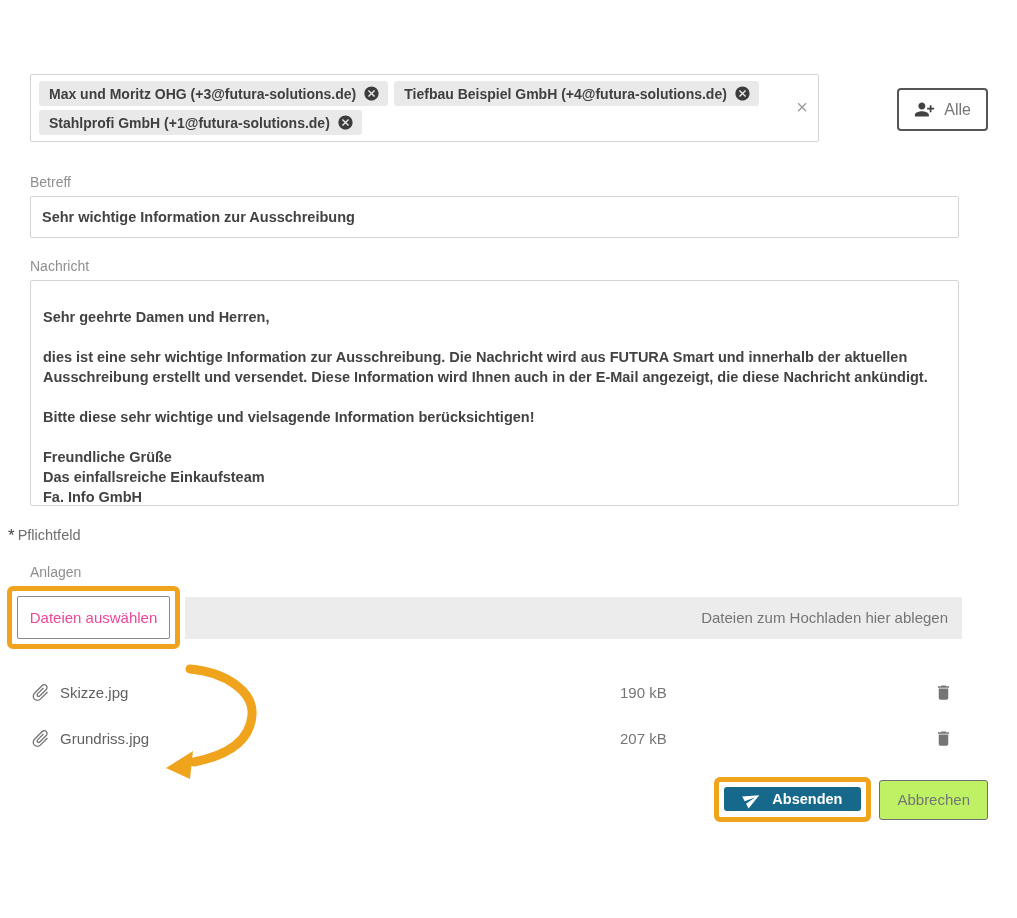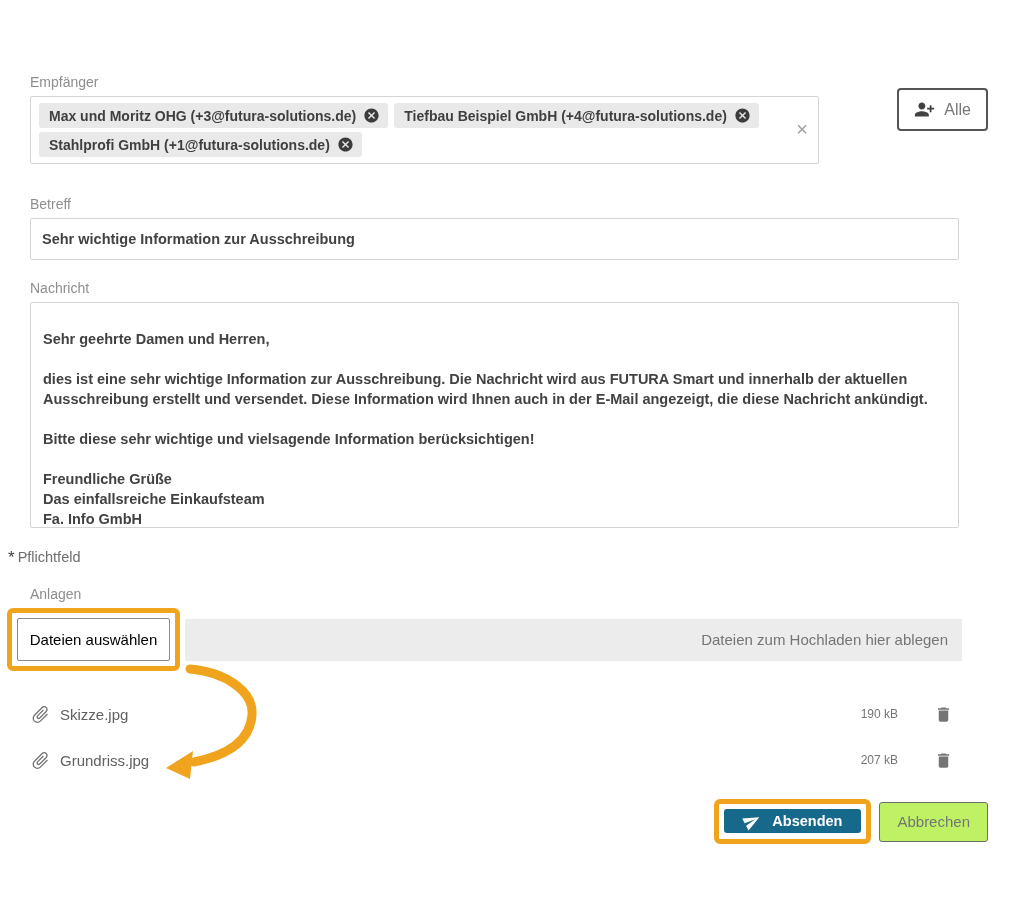--- a/index.html
+++ b/index.html
@@ -86,41 +86,41 @@
   .attachments-label { margin-top: 18px; }
   .upload-row { margin-top: 2px; display: flex; align-items: center; }
   .hl-box {
     border: 5px solid #f0a41e; border-radius: 6px;
     padding: 5px; background: #fff;
   }
   .hl-box.select-hl { margin-left: -23px; flex: none; }
   .select-files-btn {
     background: #fff; border: 1px solid #8a8a8a; border-radius: 2px;
     width: 153px; height: 43px;
-    font-family: inherit; font-size: 15px; color: #000000;
+    font-family: inherit; font-size: 15px; color: #ec4899;
     cursor: pointer;
   }
   .dropzone {
     flex: 1; height: 42px; margin-left: 5px; margin-right: 26px;
     background: #ececec;
     display: flex; align-items: center; justify-content: flex-end;
     padding-right: 14px;
     font-size: 15px; color: #757575;
   }
   
   .file-list { margin-top: 20px; }
   .file-row {
     display: grid;
     grid-template-columns: 30px 560px 1fr 90px;
     align-items: center;
     height: 46px;
   }
   .file-row .clip svg { width: 21px; height: 21px; fill: #757575; transform: rotate(45deg); display:block; }
   .file-name { font-size: 15px; color: #616161; }
-  .file-size { font-size: 12px; color: #757575; text-align: right; }
+  .file-size { font-size: 15px; color: #757575; }
   .trash-btn { background: none; border: none; cursor: pointer; justify-self: center; padding: 4px; }
   .trash-btn svg { width: 19px; height: 19px; fill: #757575; display: block; }
   
   .actions-row {
     margin-top: 16px;
     display: flex; justify-content: flex-end; align-items: center; gap: 8px;
   }
   .send-btn {
     display: inline-flex; align-items: center; gap: 11px;
     background: #17698c; color: #fff;
@@ -144,21 +144,20 @@
   }
 </style>
 </head>
 <body>
 
 <div class="page">
 
 
   <div class="recipients-row">
     <div class="recipients-col">
-      <label class="field-label">Empfänger</label>
       <div class="recipients-box">
         <div class="chips">
 
             <span class="chip">
               <span>Max und Moritz OHG (+3@futura-solutions.de)</span>
               <svg viewBox="0 0 24 24">
                 <path d="M12 2C6.47 2 2 6.47 2 12s4.47 10 10 10 10-4.47 10-10S17.53 2 12 2zm5 13.59L15.59 17 12 13.41 8.41 17 7 15.59 10.59 12 7 8.41 8.41 7 12 10.59 15.59 7 17 8.41 13.41 12 17 15.59z"></path>
               </svg>
             </span>
 

